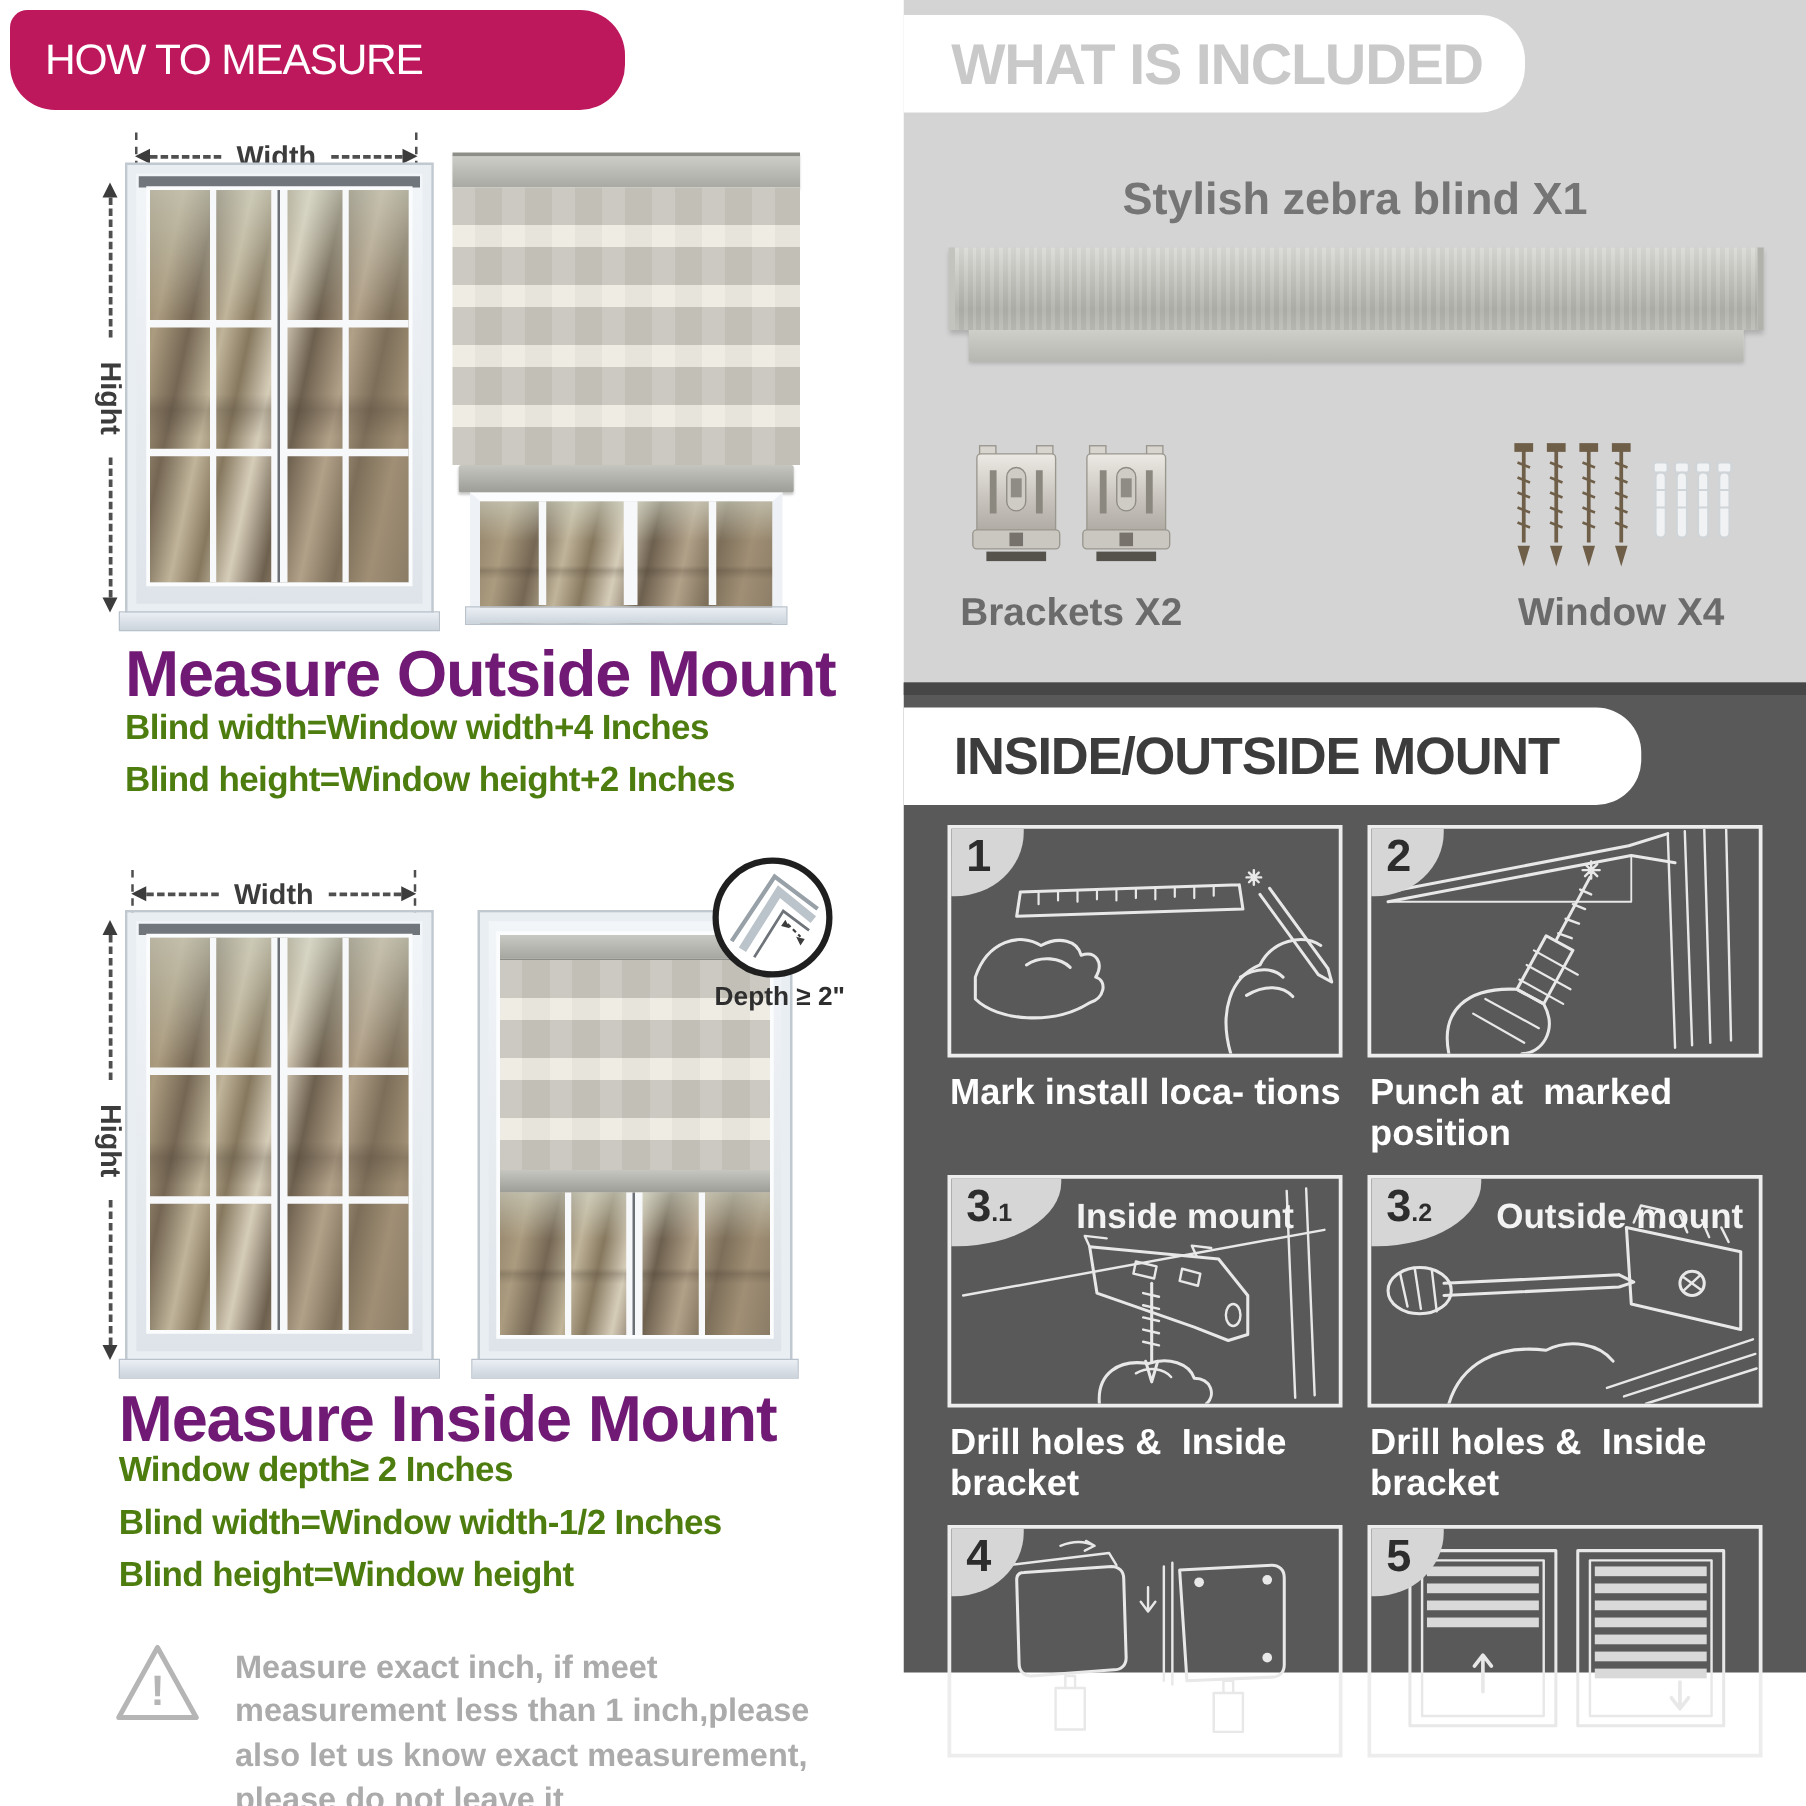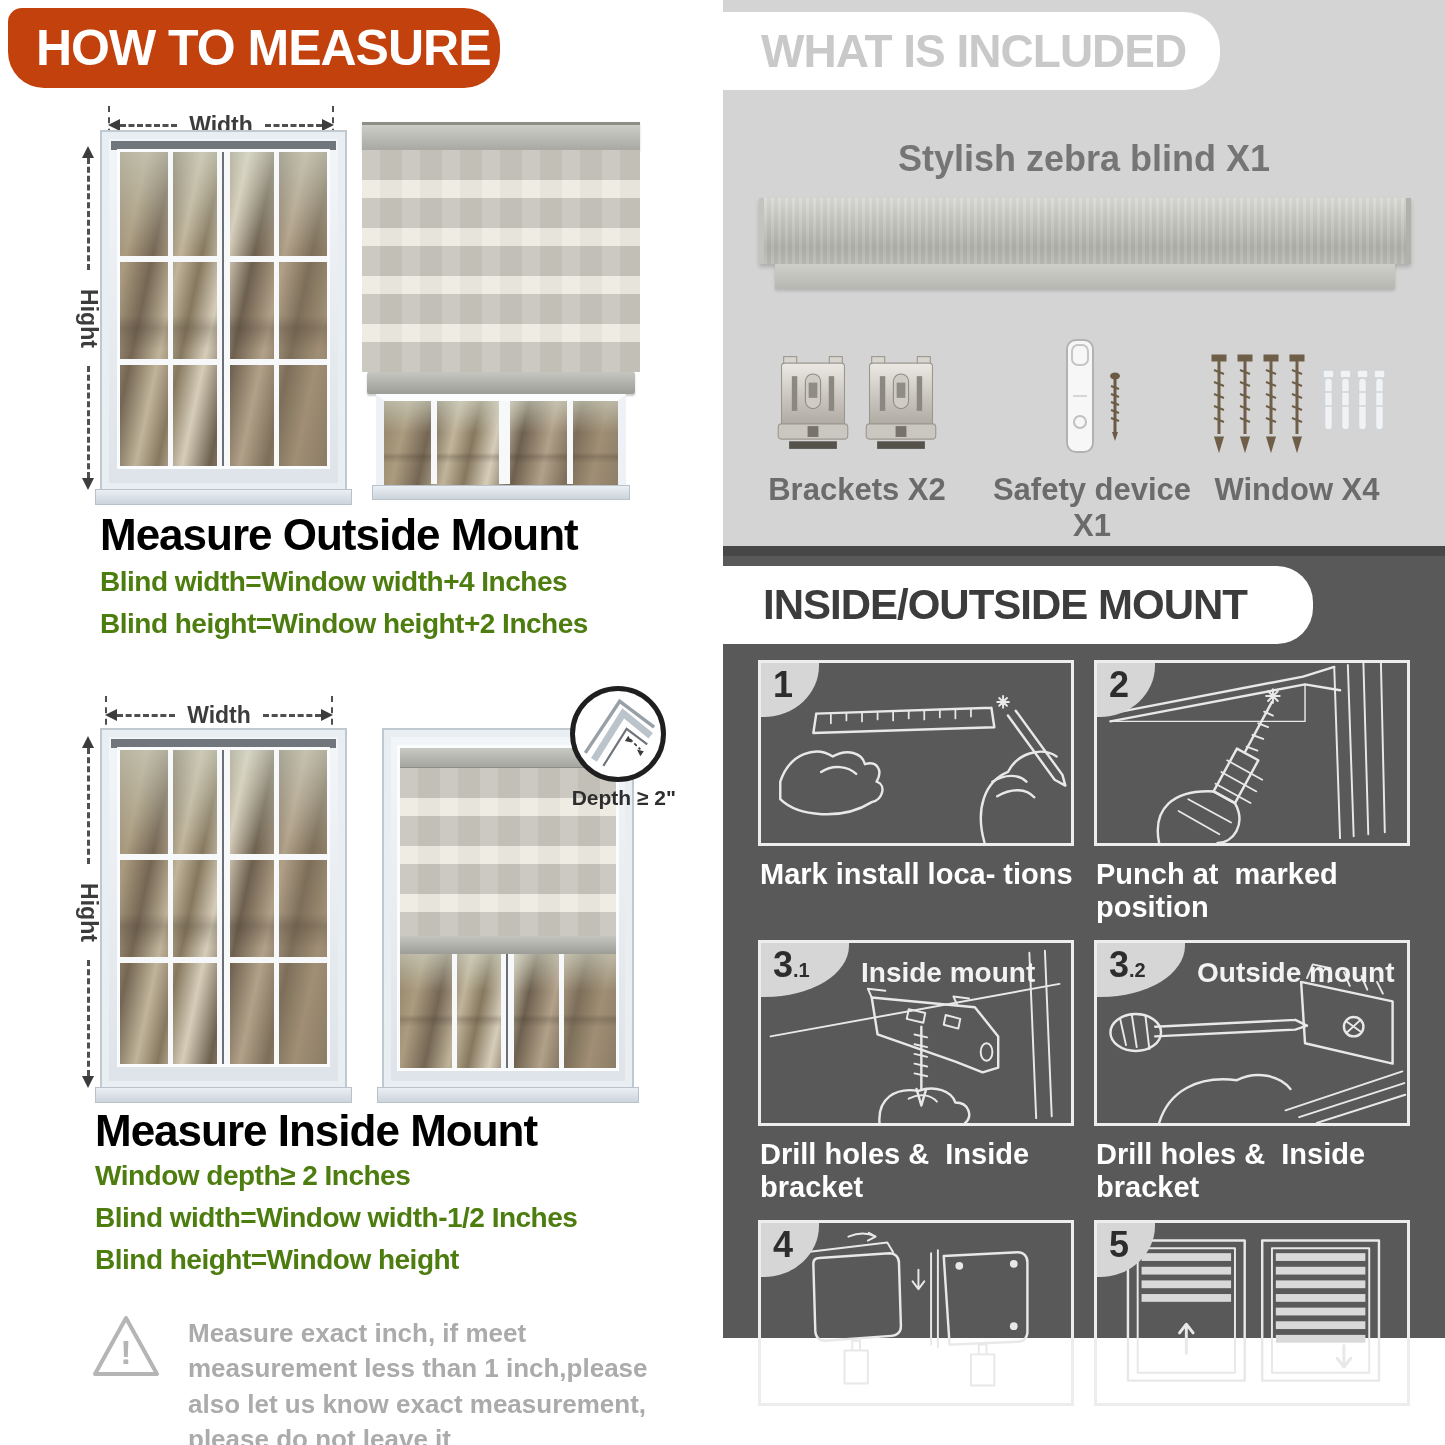--- a/index.html
+++ b/index.html
@@ -5,22 +5,22 @@
   * { box-sizing: border-box; margin: 0; padding: 0; }
   html,body { background:#fff; }
   .page {
     position: relative; width: 1445px; height: 1445px;
     background: #ffffff; overflow: hidden;
     font-family: "Liberation Sans", sans-serif;
   }
   
   .hdr1 {
     position:absolute; left:8px; top:8px; width:492px; height:80px;
-    background:#c2410c; border-radius:14px 36px 36px 36px;
-    color:#fff; font-size:50px; font-weight:bold; letter-spacing:-1px;
+    background:#be185d; border-radius:14px 36px 36px 36px;
+    color:#fff; font-size:34px; font-weight:normal; letter-spacing:-1px;
     line-height:80px; padding-left:28px;
   }
   .illus { position:absolute; }
   .illusA { left:0; top:98px; width:720px; height:404px; }
   .illusB { left:0; top:692px; width:720px; height:412px; }
 
   
   .harrow { position:absolute; display:flex; align-items:center; height:22px; }
   .harrow .dash { flex:1; height:0; border-top:3px dashed #4f4f4f; }
   .tri { width:0; height:0; display:inline-block; }
@@ -85,21 +85,21 @@
   .inner { position:relative; width:100%; height:100%; border:3px solid #fbfcfd; overflow:hidden; }
   .cassette2 { height:20px; background:linear-gradient(180deg,#c9c9c4,#a6a6a0); border-bottom:1px solid #8e8e88; }
   .inner .stripes { height:168px; }
   .rail2 { height:18px; background:linear-gradient(180deg,#c6c6c0,#9d9d97); box-shadow:0 2px 2px rgba(0,0,0,.25); }
   .g2 { position:relative; height:116px; }
 
   .inset { position:absolute; width:96px; height:96px; border:5px solid #1f1f1f;
     border-radius:50%; background:#fff; overflow:hidden; }
   .depthlbl { position:absolute; font-size:21px; font-weight:bold; color:#2e2e2e; }
 
-  .mtitle { position:absolute; font-size:44px; font-weight:bold; color:#000000; letter-spacing:-1px; }
+  .mtitle { position:absolute; font-size:52px; font-weight:bold; color:#701a75; letter-spacing:-1px; }
   .formula { position:absolute; font-size:28px; font-weight:bold; color:#4d7c0f; letter-spacing:-0.5px; }
   .warn { position:absolute; left:90px; top:1312px; width:580px; display:flex; gap:26px; }
   .warn .wtxt { width:460px; font-size:26px; font-weight:bold; color:#ababab; line-height:1.36; padding-top:4px; }
 
   
   .sec-included { position:absolute; left:723px; top:0; width:722px; height:546px; background:#d4d4d4; }
   .wbox1 { position:absolute; left:0; top:12px; width:497px; height:78px; background:#fff;
     border-radius:0 36px 36px 0; color:#c9c9c9; font-size:46px; font-weight:bold;
     letter-spacing:-1px; line-height:78px; padding-left:38px; }
   .stylish { position:absolute; left:0; top:138px; width:722px; text-align:center;
@@ -297,35 +297,20 @@
           <line x1="18" y1="20" x2="18" y2="52" stroke="#8b887f" stroke-width="5"></line>
           <line x1="52" y1="20" x2="52" y2="52" stroke="#8b887f" stroke-width="5"></line>
           <rect x="3" y="64" width="64" height="14" rx="3" fill="#cac7c1" stroke="#9a978f"></rect>
           <rect x="30" y="66" width="10" height="10" fill="#77736c"></rect>
           <rect x="13" y="80" width="44" height="7" fill="#55524c"></rect>
         </svg>
       </div>
       <div class="plabel">Brackets X2</div>
     </div>
 
-    <div class="part" style="left:258px; width:222px;">
-      <div class="icons">
-        <svg width="110" height="122" viewBox="0 0 110 122">
-          <rect x="30" y="4" width="26" height="112" rx="9" fill="rgba(255,255,255,.8)" stroke="#b2b2b2" stroke-width="2"></rect>
-          <rect x="35" y="9" width="16" height="20" rx="6" fill="none" stroke="#c6c6c6" stroke-width="2"></rect>
-          <circle cx="43" cy="86" r="6" fill="none" stroke="#c0c0c0" stroke-width="2"></circle>
-          <line x1="36" y1="60" x2="50" y2="60" stroke="#d6d6d6" stroke-width="2"></line>
-          <ellipse cx="78" cy="40" rx="5" ry="3.5" fill="#6b5b45"></ellipse>
-          <path d="M78,43 L78,96" stroke="#6b5b45" stroke-width="3"></path>
-          <path d="M74,50 l8,3 M74,58 l8,3 M74,66 l8,3 M74,74 l8,3 M74,82 l8,3" stroke="#6b5b45" stroke-width="2"></path>
-          <path d="M78,96 l-3,0 l3,9 l3,-9 Z" fill="#6b5b45"></path>
-        </svg>
-      </div>
-      <div class="plabel">Safety device X1</div>
-    </div>
 
     <div class="part" style="left:466px; width:216px;">
       <div class="icons">
         <svg width="180" height="110" viewBox="0 0 180 110">
           <g stroke="#6f5f48" stroke-width="3" fill="#6f5f48">
             <g transform="translate(12,8)">
                 <rect x="-6" y="0" width="12" height="4"></rect>
                 <line x1="0" y1="4" x2="0" y2="78"></line>
                 <path d="M-5,14 l10,4 M-5,26 l10,4 M-5,38 l10,4 M-5,50 l10,4 M-5,62 l10,4" fill="none" stroke-width="2"></path>
                 <path d="M-3,82 L0,92 L3,82 Z"></path>

